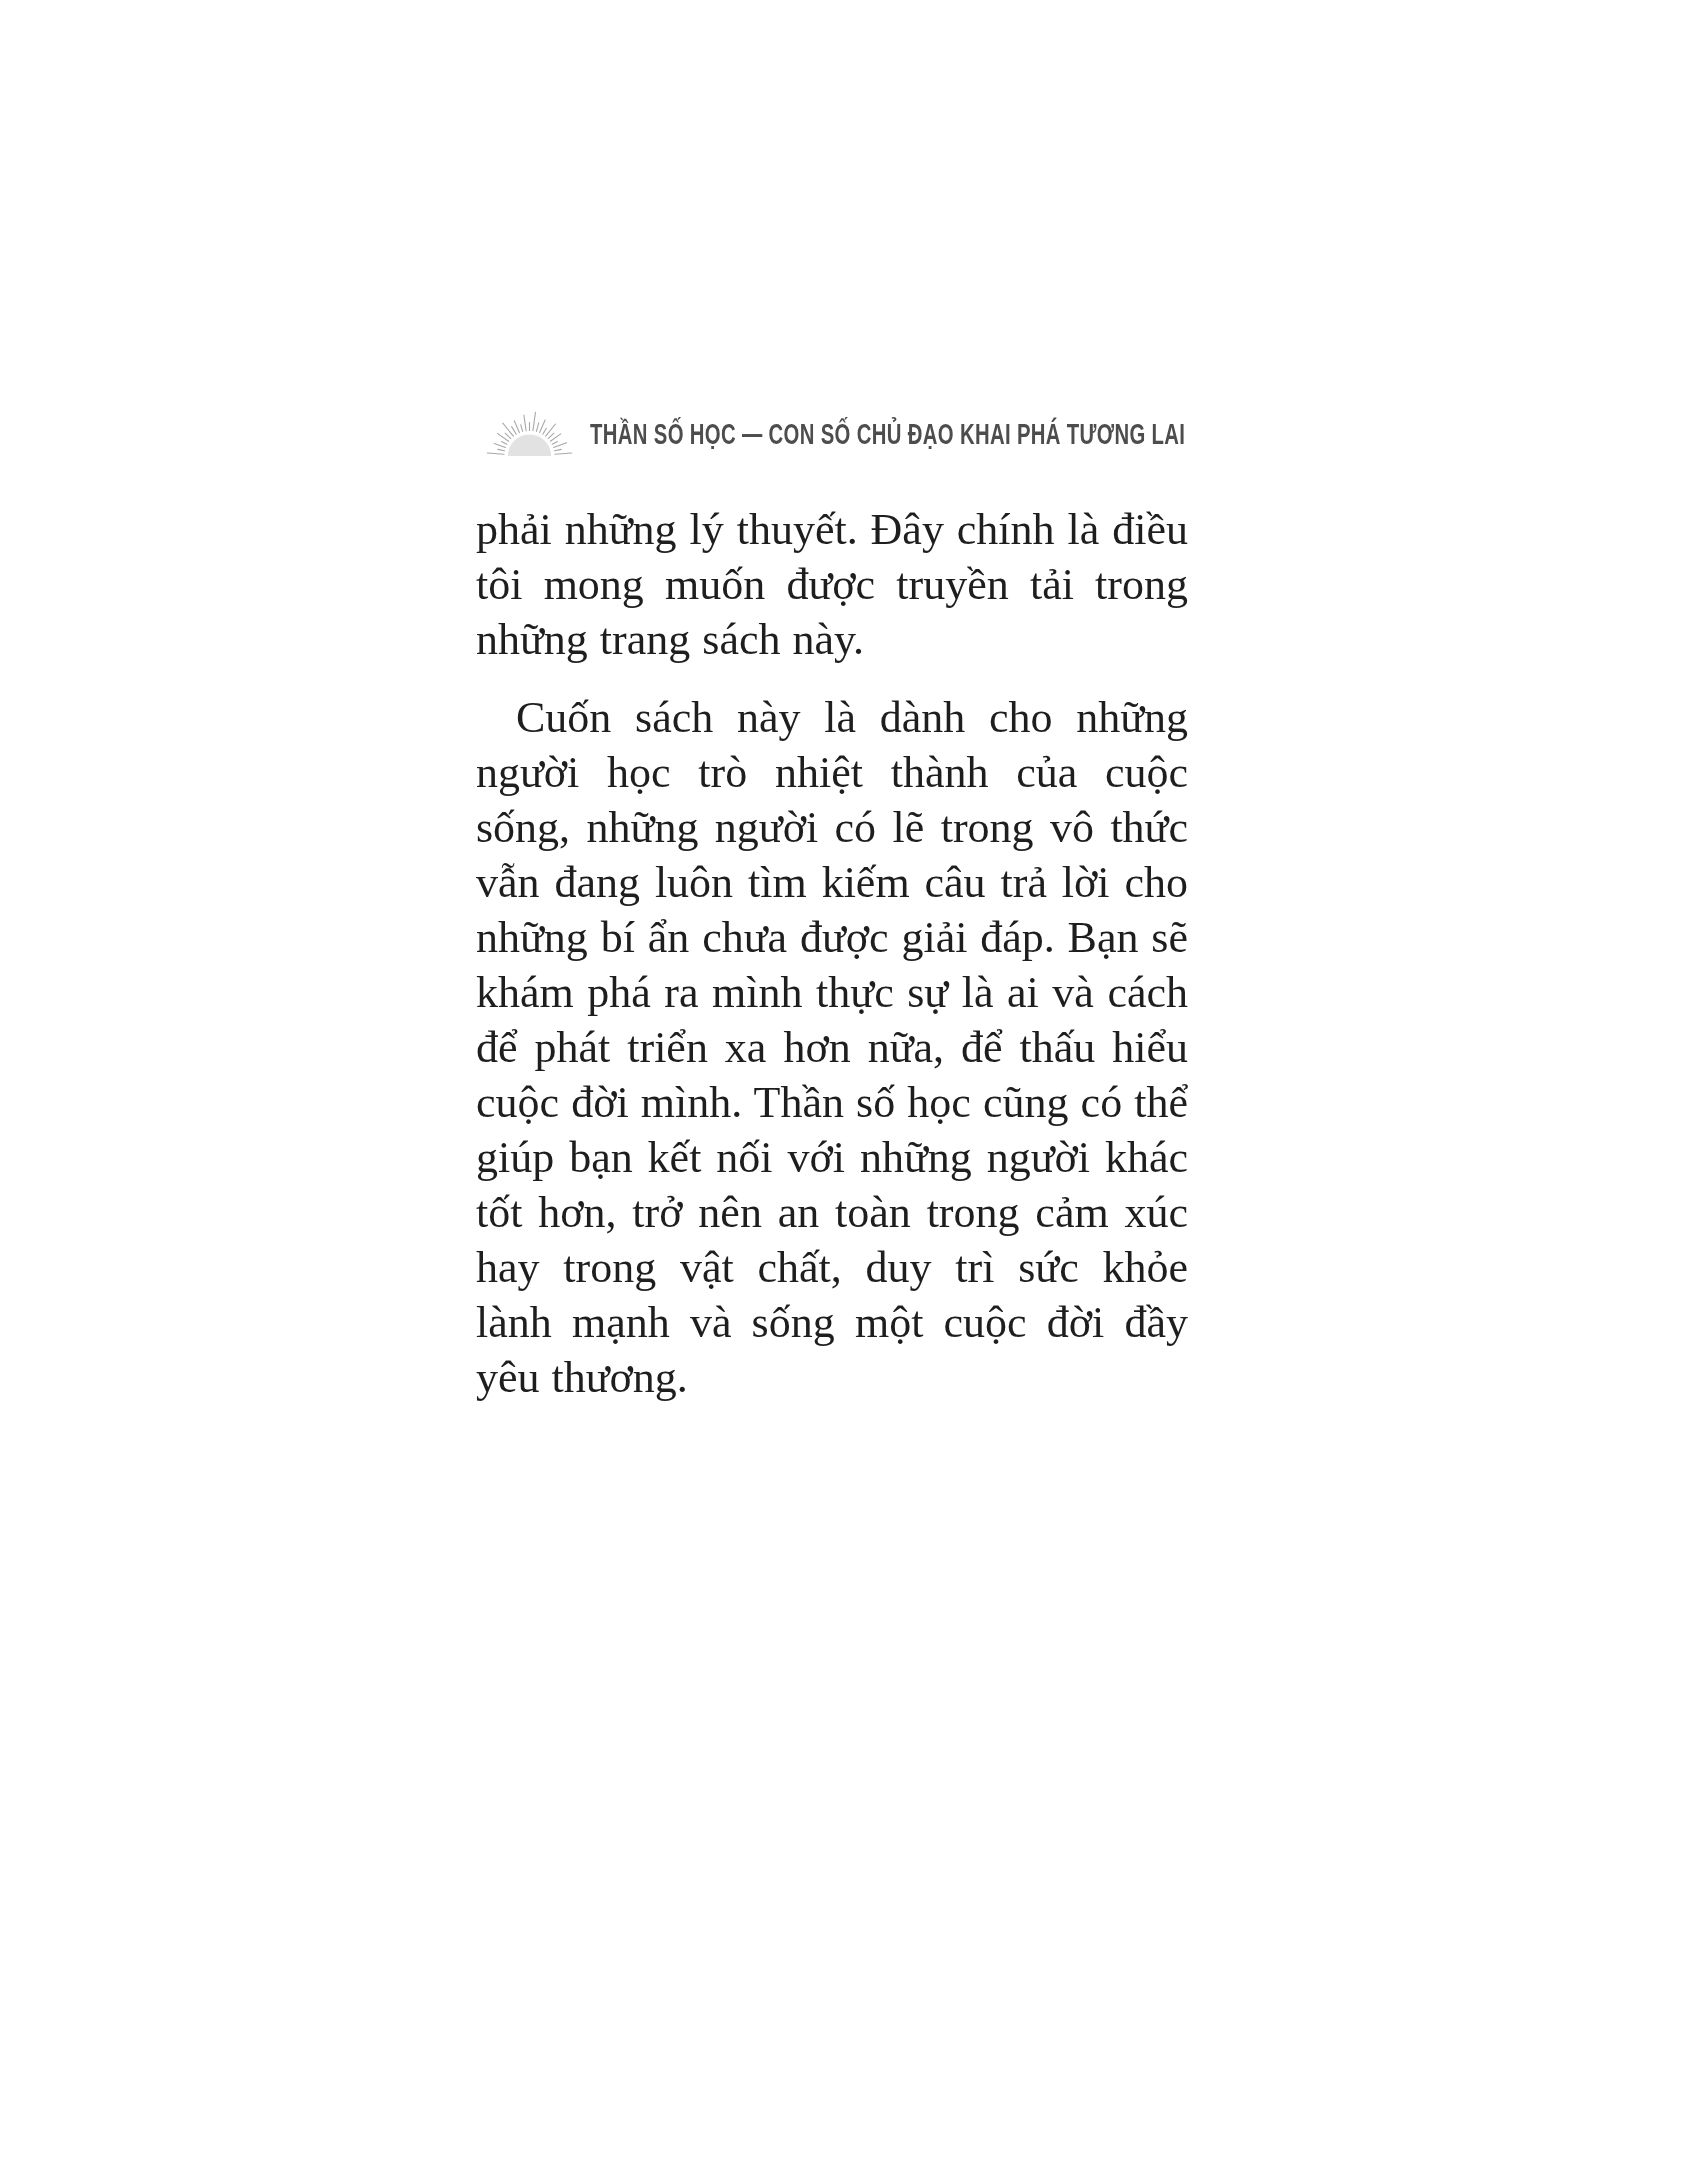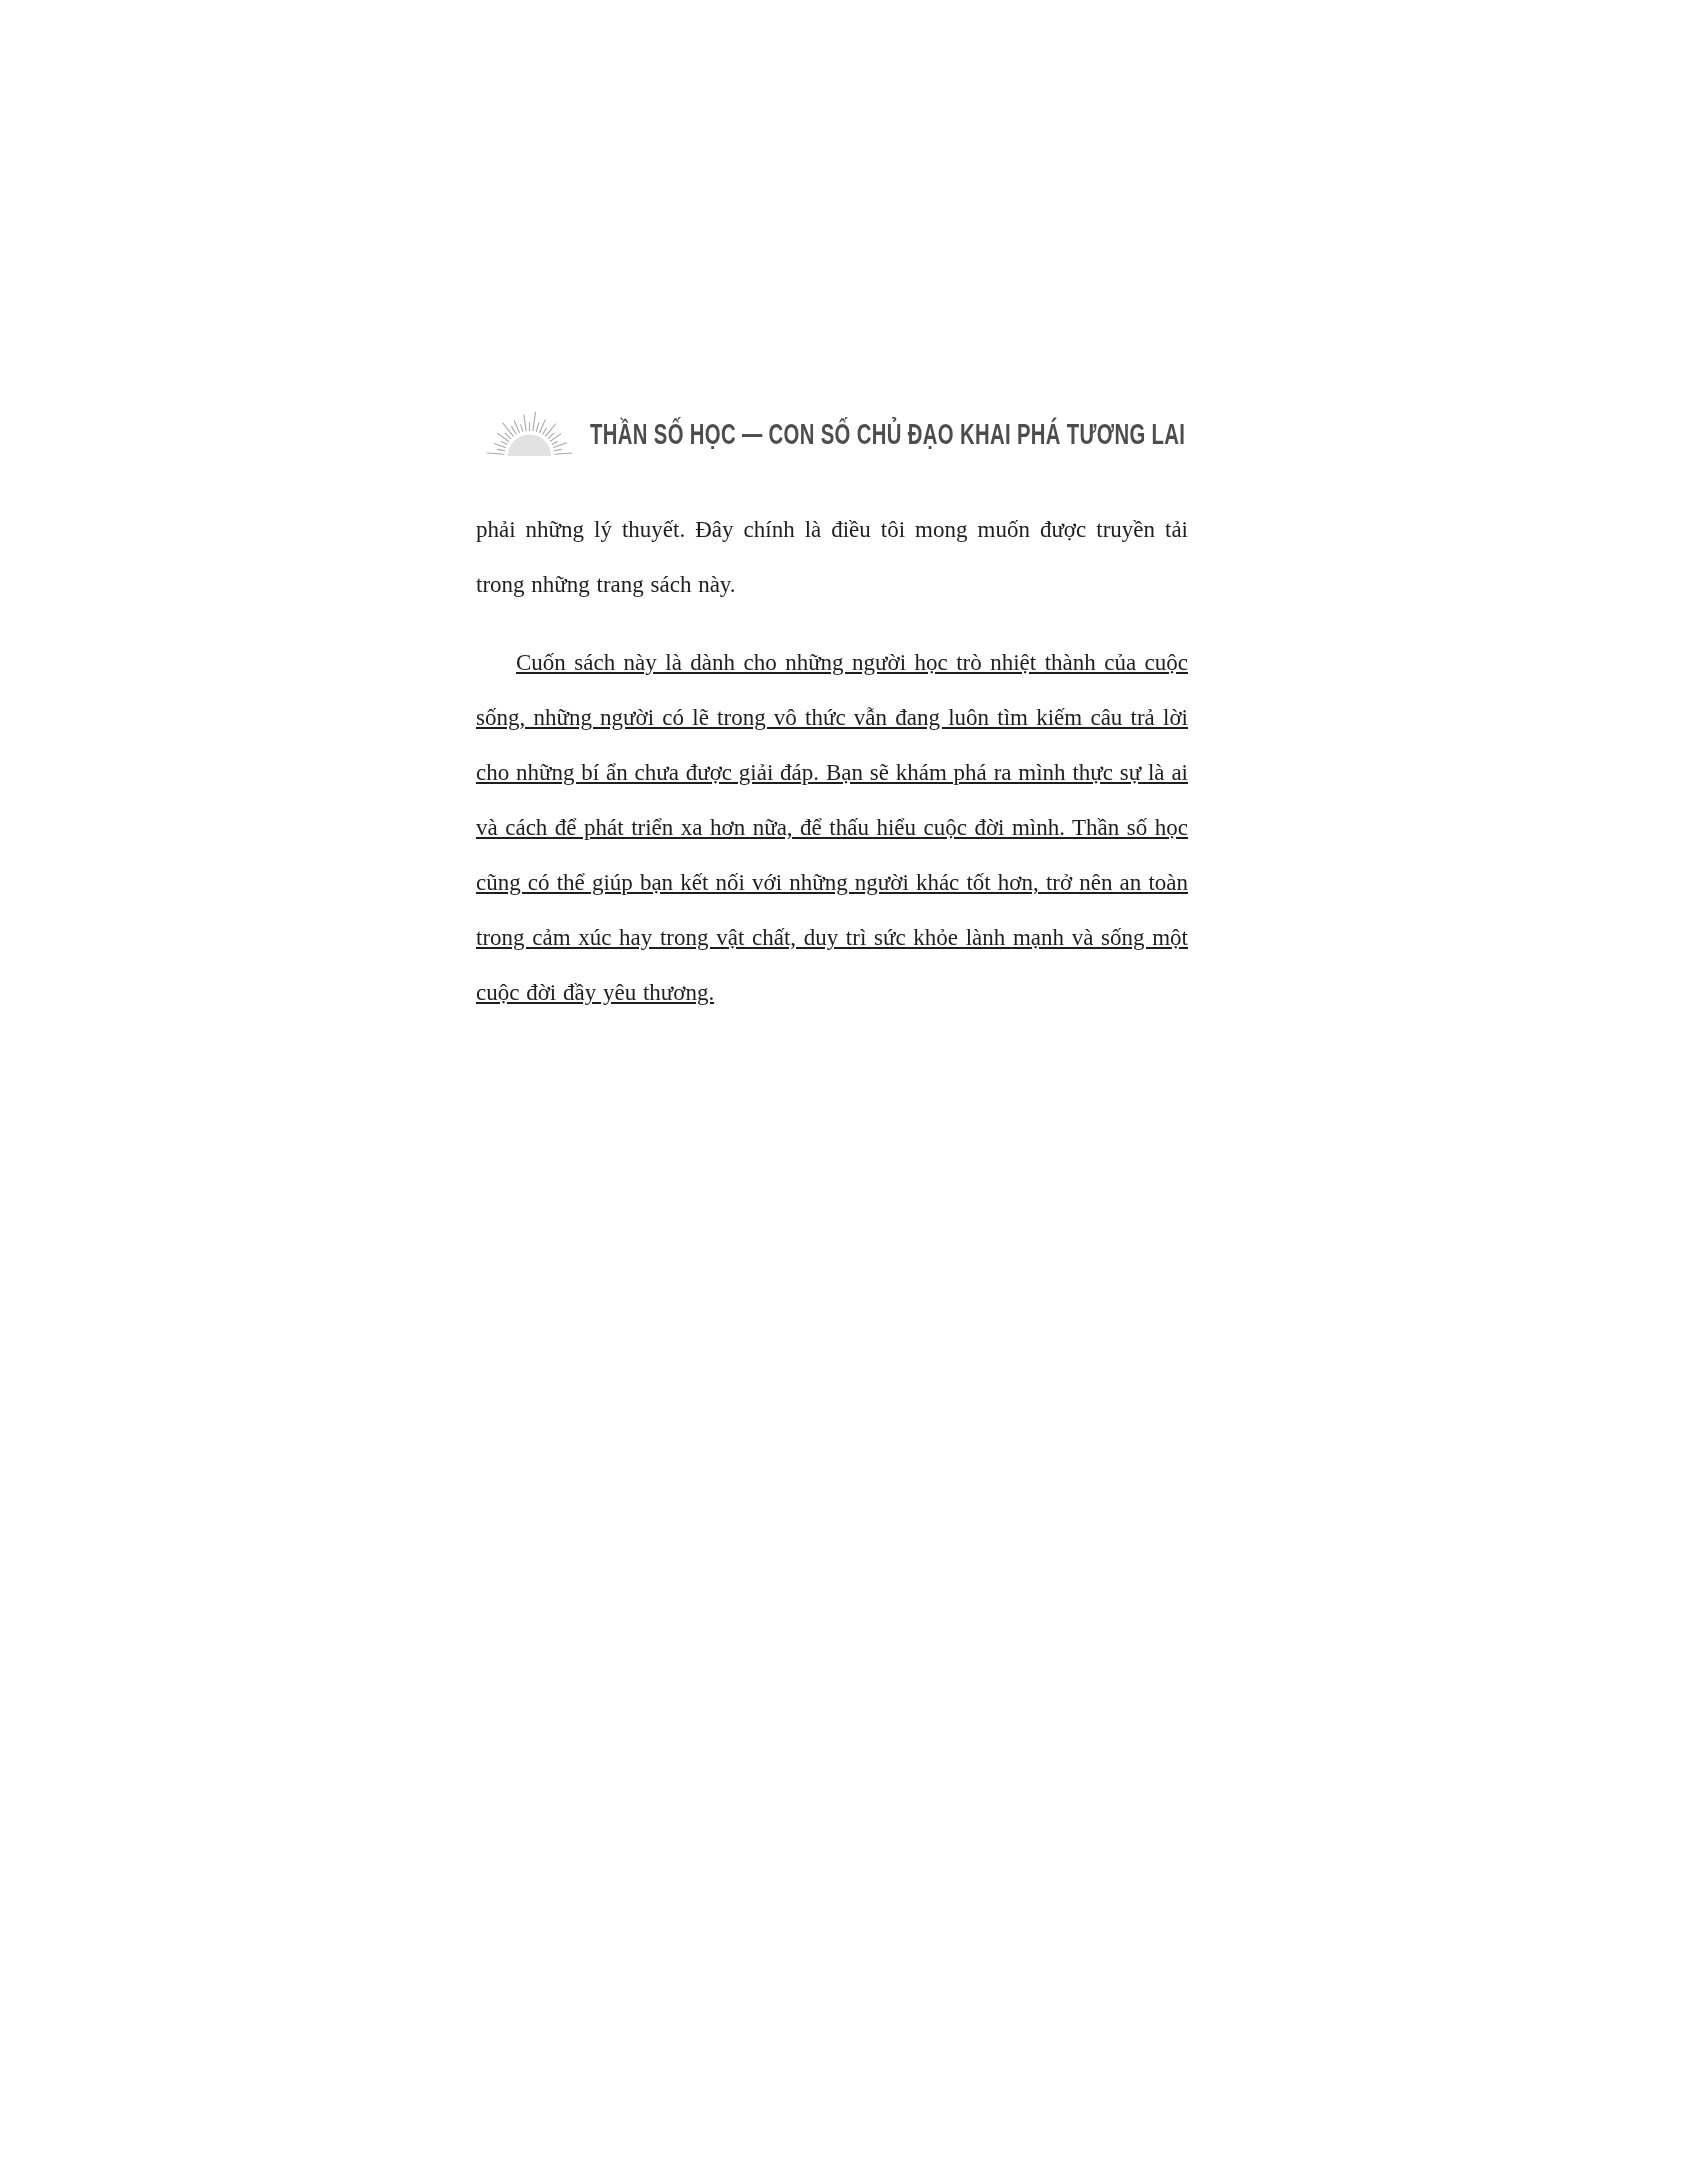--- a/index.html
+++ b/index.html
@@ -47,27 +47,27 @@
     padding-bottom:9px;
   }
   .body-text{
     position:absolute;
     left:476px;
     top:502px;
     width:712px;
     color:var(--body-text);
   }
   .body-text p{
-    font-size:23px;
+    font-size:44px;
     line-height:55px;
     text-align:justify;
     margin:0 0 23px 0;
     word-spacing:1px;
   }
-  .body-text p.indent{ text-indent:40px;text-decoration:underline; }
+  .body-text p.indent{ text-indent:40px; }
   .footer{
     position:absolute;
     left:476px;
     top:1724px;
     width:712px;
     text-align:center;
   }
   .page-number{
     font-family:"Liberation Sans", sans-serif;
     font-weight:700;

